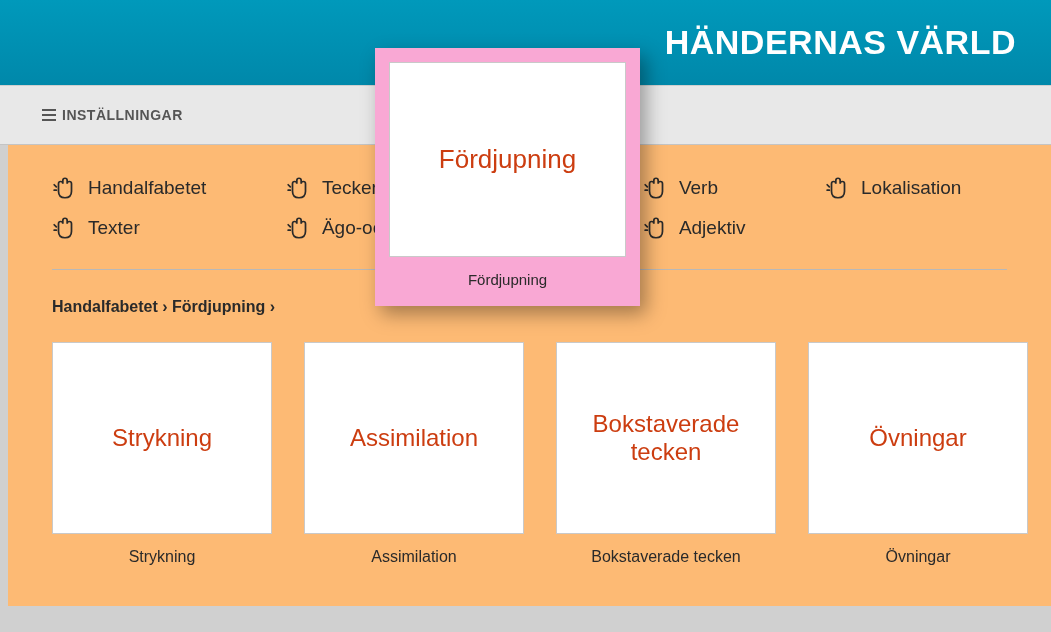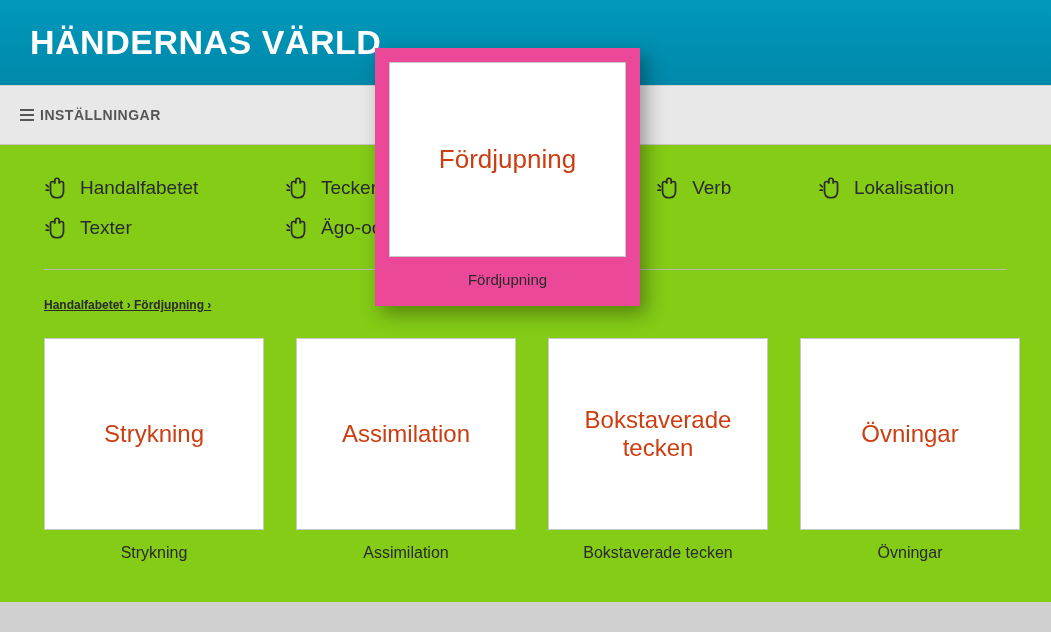--- a/index.html
+++ b/index.html
@@ -9,63 +9,64 @@
     width: 1051px;
     height: 632px;
     overflow: hidden;
     position: relative;
   }
   .header {
     background: linear-gradient(to bottom, #0099bb, #0088aa);
     height: 85px;
     display: flex;
     align-items: center;
-    justify-content: flex-start;
+    justify-content: flex-end;
     padding: 0 35px 0 30px;
     color: #fff;
   }
   .site-title {
     font-size: 34px;
     font-weight: 800;
     letter-spacing: 0.5px;
   }
   .nav {
     display: flex;
     gap: 14px;
     font-size: 19px;
     font-weight: 500;
   }
   .nav span { cursor: pointer; }
   .settings-bar {
     background: #e8e8e8;
     height: 60px;
     display: flex;
-    padding: 0 20px;
+    padding: 0 42px;
     border-top: 1px solid #cfcfcf;
     border-bottom: 1px solid #c4c4c4;
   }
   .settings-btn {
     color: #555;
     font-size: 14px;
     font-weight: 600;
     letter-spacing: 0.5px;
     cursor: pointer;
     display: flex;
     align-items: center;
     gap: 6px;
   }
   .hamburger {
     display: inline-block;
     width: 14px;
     height: 12px;
   }
   .hamburger svg { display: block; }
   .content {
-    background: #84cc16;
+    background: #fdba74;
     padding: 30px 44px 40px 44px;
+    margin-left: 8px;
   }
   .cat-grid {
     display: grid;
     grid-template-columns: repeat(5, auto);
     column-gap: 34px;
     row-gap: 14px;
     margin-bottom: 28px;
     border-bottom: 1px solid #b8b8b8;
     padding-bottom: 28px;
   }
@@ -79,25 +80,24 @@
     white-space: nowrap;
   }
   .hand-icon {
     width: 26px;
     height: 26px;
     display: inline-flex;
     align-items: center;
     justify-content: center;
   }
   .breadcrumb {
-    font-size: 12px;
+    font-size: 16px;
     color: #2a2a2a;
     margin-bottom: 26px;
     font-weight: 600;
-    text-decoration: underline;
   }
   .card-row {
     display: flex;
     gap: 32px;
   }
   .card-wrap {
     display: flex;
     flex-direction: column;
     align-items: center;
     gap: 14px;
@@ -121,21 +121,21 @@
   }
   .card-caption {
     font-size: 16px;
     color: #2a2a2a;
   }
   .popup {
     position: absolute;
     left: 375px;
     top: 48px;
     width: 265px;
-    background: #ec4899;
+    background: #f9a8d4;
     padding: 14px 14px 18px 14px;
     box-shadow: 6px 8px 18px rgba(0,0,0,0.35);
   }
   .popup-card {
     width: 100%;
     height: 195px;
     background: #fff;
     display: flex;
     align-items: center;
     justify-content: center;
@@ -238,20 +238,30 @@
           <path d="M4 11 L2 9" stroke-linecap="round"></path>
           <path d="M4 14 L2 14" stroke-linecap="round"></path>
         </svg>
       </span>
       <span>Ägo-och hjälpv</span>
     </div>
     <div class="cat-item" style="visibility:hidden;">
       <span class="hand-icon"></span>
       <span></span>
     </div>
+    <div class="cat-item">
+      <span class="hand-icon">
+        <svg viewBox="0 0 24 24" width="26" height="26" fill="none" stroke="#2a2a2a" stroke-width="1.6">
+          <path d="M6 14 L6 8 Q6 6 8 6 Q10 6 10 8 L10 5 Q10 3 12 3 Q14 3 14 5 L14 8 Q14 6 16 6 Q18 6 18 8 L18 15 Q18 21 12 21 Q6 21 6 15 Z"></path>
+          <path d="M4 11 L2 9" stroke-linecap="round"></path>
+          <path d="M4 14 L2 14" stroke-linecap="round"></path>
+        </svg>
+      </span>
+      <span>Adjektiv</span>
+    </div>
   </div>
 
   <div class="breadcrumb">Handalfabetet › Fördjupning ›</div>
 
   <div class="card-row">
     <div class="card-wrap">
       <div class="card">
         <div class="card-title">Strykning</div>
       </div>
       <div class="card-caption">Strykning</div>

